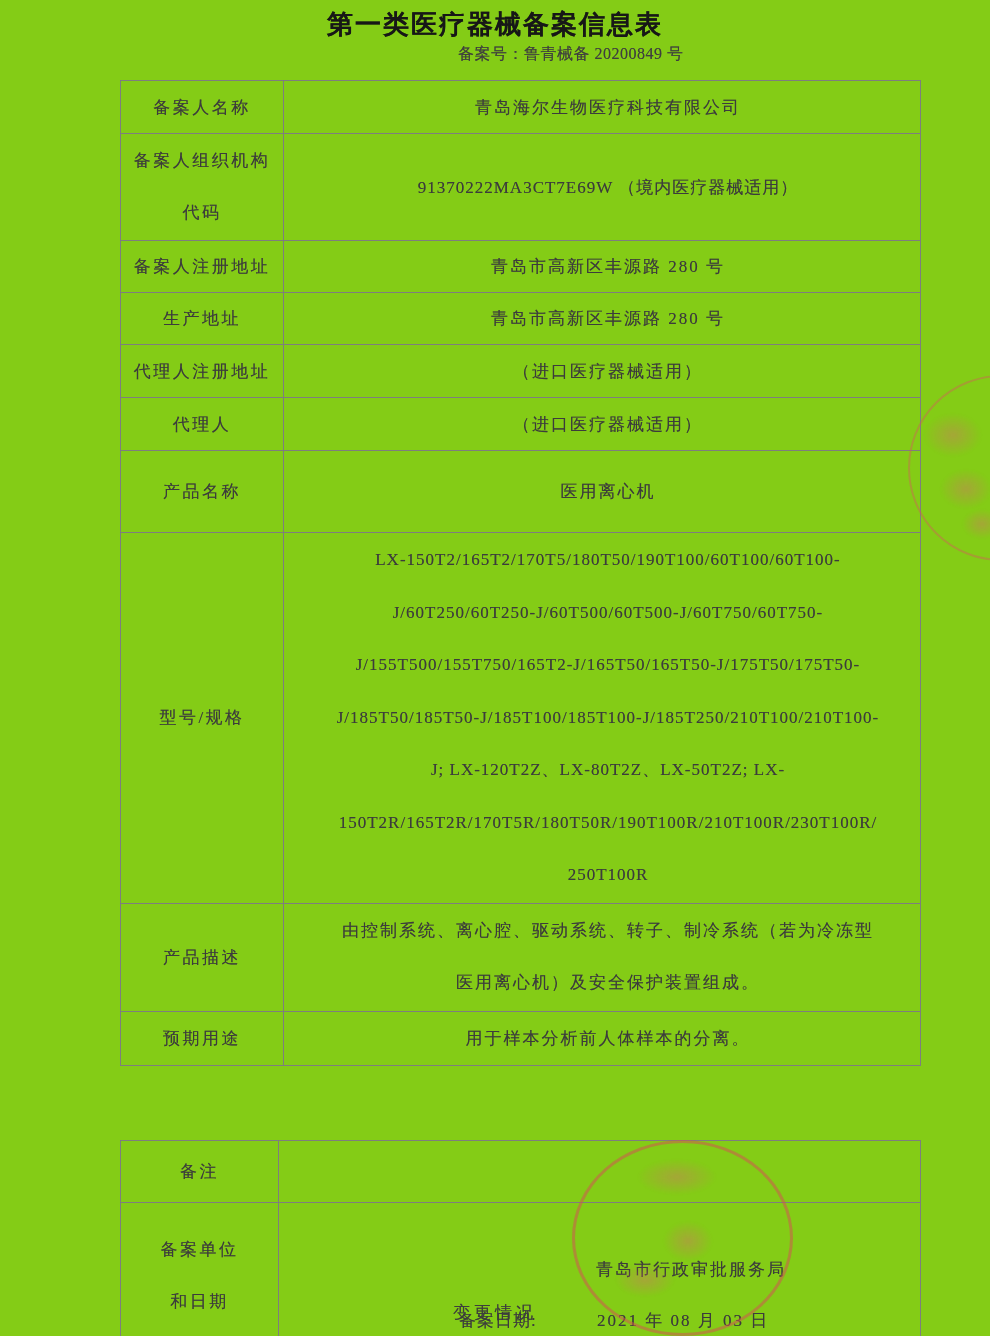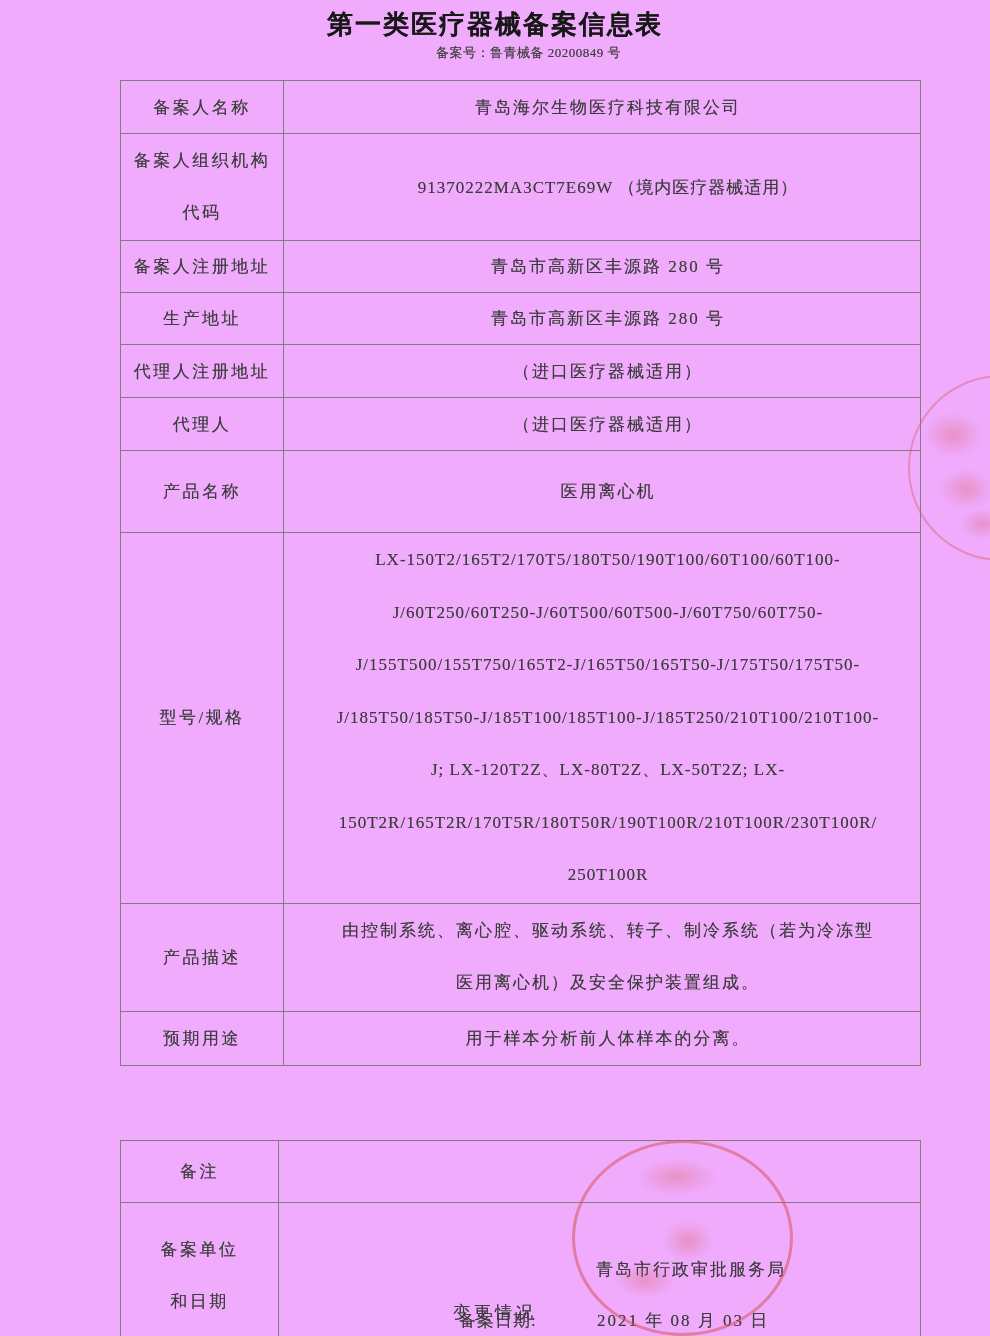--- a/index.html
+++ b/index.html
@@ -4,35 +4,35 @@
 <style>
   html,body { margin:0; padding:0; }
   body {
     width:990px; height:1336px;
     background:#ffffff;
     position:relative;
     overflow:hidden;
     font-family:"Liberation Serif","DejaVu Serif",serif;
     color:#3d3d3d;
   }
-  .page { position:absolute; inset:0; background:#f0abfc;padding-left:8px; }
+  .page { position:absolute; inset:0; background:#84cc16;padding-left:8px; }
 
   
   .doc-title {
     position:absolute; top:7px; left:0; width:100%;
     text-align:center;
     font-family:"Liberation Sans","DejaVu Sans",sans-serif;
     font-weight:bold;
     font-size:26px; letter-spacing:2px;
     color:#171717;
     text-shadow:0 0 0.6px rgba(20,20,20,.75);
   }
   .doc-subtitle {
-    position:absolute; top:44px; left:436px;
-    font-size:13px; letter-spacing:0.5px;
+    position:absolute; top:44px; left:458px;
+    font-size:16px; letter-spacing:0.5px;
     color:#3f3f3f;
     text-shadow:0 0 0.5px rgba(60,60,60,.6);
   }
 
   
   table.grid {
     position:absolute; left:120px;
     width:801px;
     border-collapse:collapse;
     table-layout:fixed;

